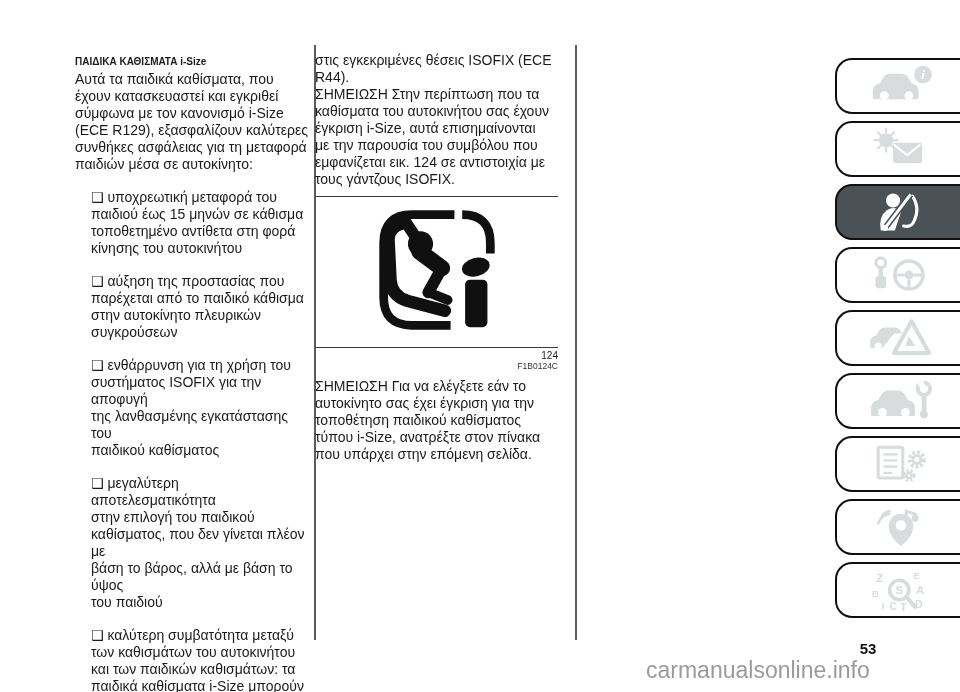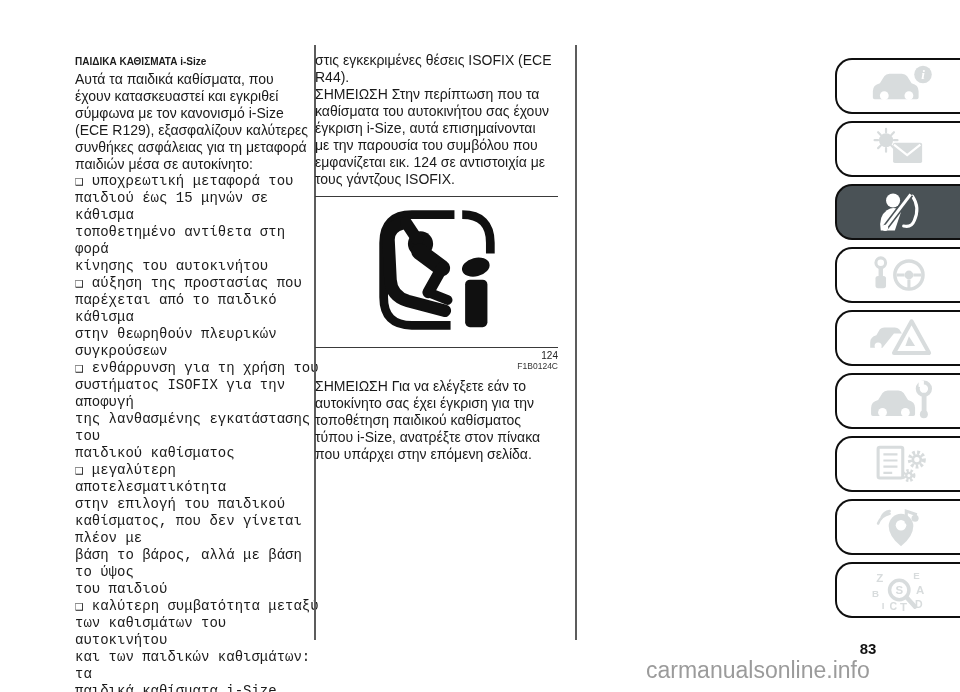--- a/index.html
+++ b/index.html
@@ -7,21 +7,21 @@
     width:960px;height:692px;position:relative;overflow:hidden;
     background:#ffffff;color:#1a1a1a;
     font-family:"Liberation Sans","DejaVu Sans",sans-serif;
   }
   
   .col{position:absolute;top:52px;}
   .col-left{left:75px;width:246px;}
   .col-right{left:315px;width:243px;}
   .page-title{font-size:10px;font-weight:bold;line-height:19px;margin:0;}
   .body-text{font-size:14px;line-height:17px;margin:0;white-space:pre-line;}
-  .bullet-item{margin:0;font-family:Liberation Mono, monospace;}
+  .bullet-item{margin:16px;}
   .vrule{position:absolute;top:45px;height:595px;width:2px;background:#5c5c5c;}
   .vrule-1{left:314px;}
   .vrule-2{left:575px;}
   
   .hrule{border:none;border-top:1.5px solid #3a3a3a;margin:0;}
   .hrule-top{margin-top:8px;}
   .hrule-bottom{margin-top:13px;}
   .figure-wrap{margin:9px auto 0 auto;width:128px;height:128px;}
   .figure-wrap svg{display:block;width:128px;height:128px;}
   .caption-row{display:flex;justify-content:space-between;align-items:flex-end;margin-top:2px;flex-direction:column;}
@@ -57,21 +57,21 @@
 (ECE R129), εξασφαλίζουν καλύτερες
 συνθήκες ασφάλειας για τη μεταφορά
 παιδιών μέσα σε αυτοκίνητο:</p>
     <div id="bullet-list">
         <div class="body-text bullet-item">❑ υποχρεωτική μεταφορά του
 παιδιού έως 15 μηνών σε κάθισμα
 τοποθετημένο αντίθετα στη φορά
 κίνησης του αυτοκινήτου</div>
         <div class="body-text bullet-item">❑ αύξηση της προστασίας που
 παρέχεται από το παιδικό κάθισμα
-στην θεωρηθούν πλευρικών
+στην αυτοκίνητο πλευρικών
 συγκρούσεων</div>
         <div class="body-text bullet-item">❑ ενθάρρυνση για τη χρήση του
 συστήματος ISOFIX για την αποφυγή
 της λανθασμένης εγκατάστασης του
 παιδικού καθίσματος</div>
         <div class="body-text bullet-item">❑ μεγαλύτερη αποτελεσματικότητα
 στην επιλογή του παιδικού
 καθίσματος, που δεν γίνεται πλέον με
 βάση το βάρος, αλλά με βάση το ύψος
 του παιδιού</div>
@@ -234,15 +234,15 @@
             <text x="37" y="49" font-size="13">T</text>
             <text x="54" y="45" font-size="12">D</text>
             <circle cx="36" cy="25" r="11" fill="none" stroke="currentColor" stroke-width="4"></circle>
             <text x="36" y="30" font-size="13" text-anchor="middle">S</text>
             <path d="M44 33l10 11" stroke="currentColor" stroke-width="5" stroke-linecap="round"></path>
           </svg>
         </span>
       </div>
     </nav>
 
-  <div class="page-number">83</div>
+  <div class="page-number">53</div>
   <div class="watermark">carmanualsonline.info</div>
 </div>
 
 </body></html>

